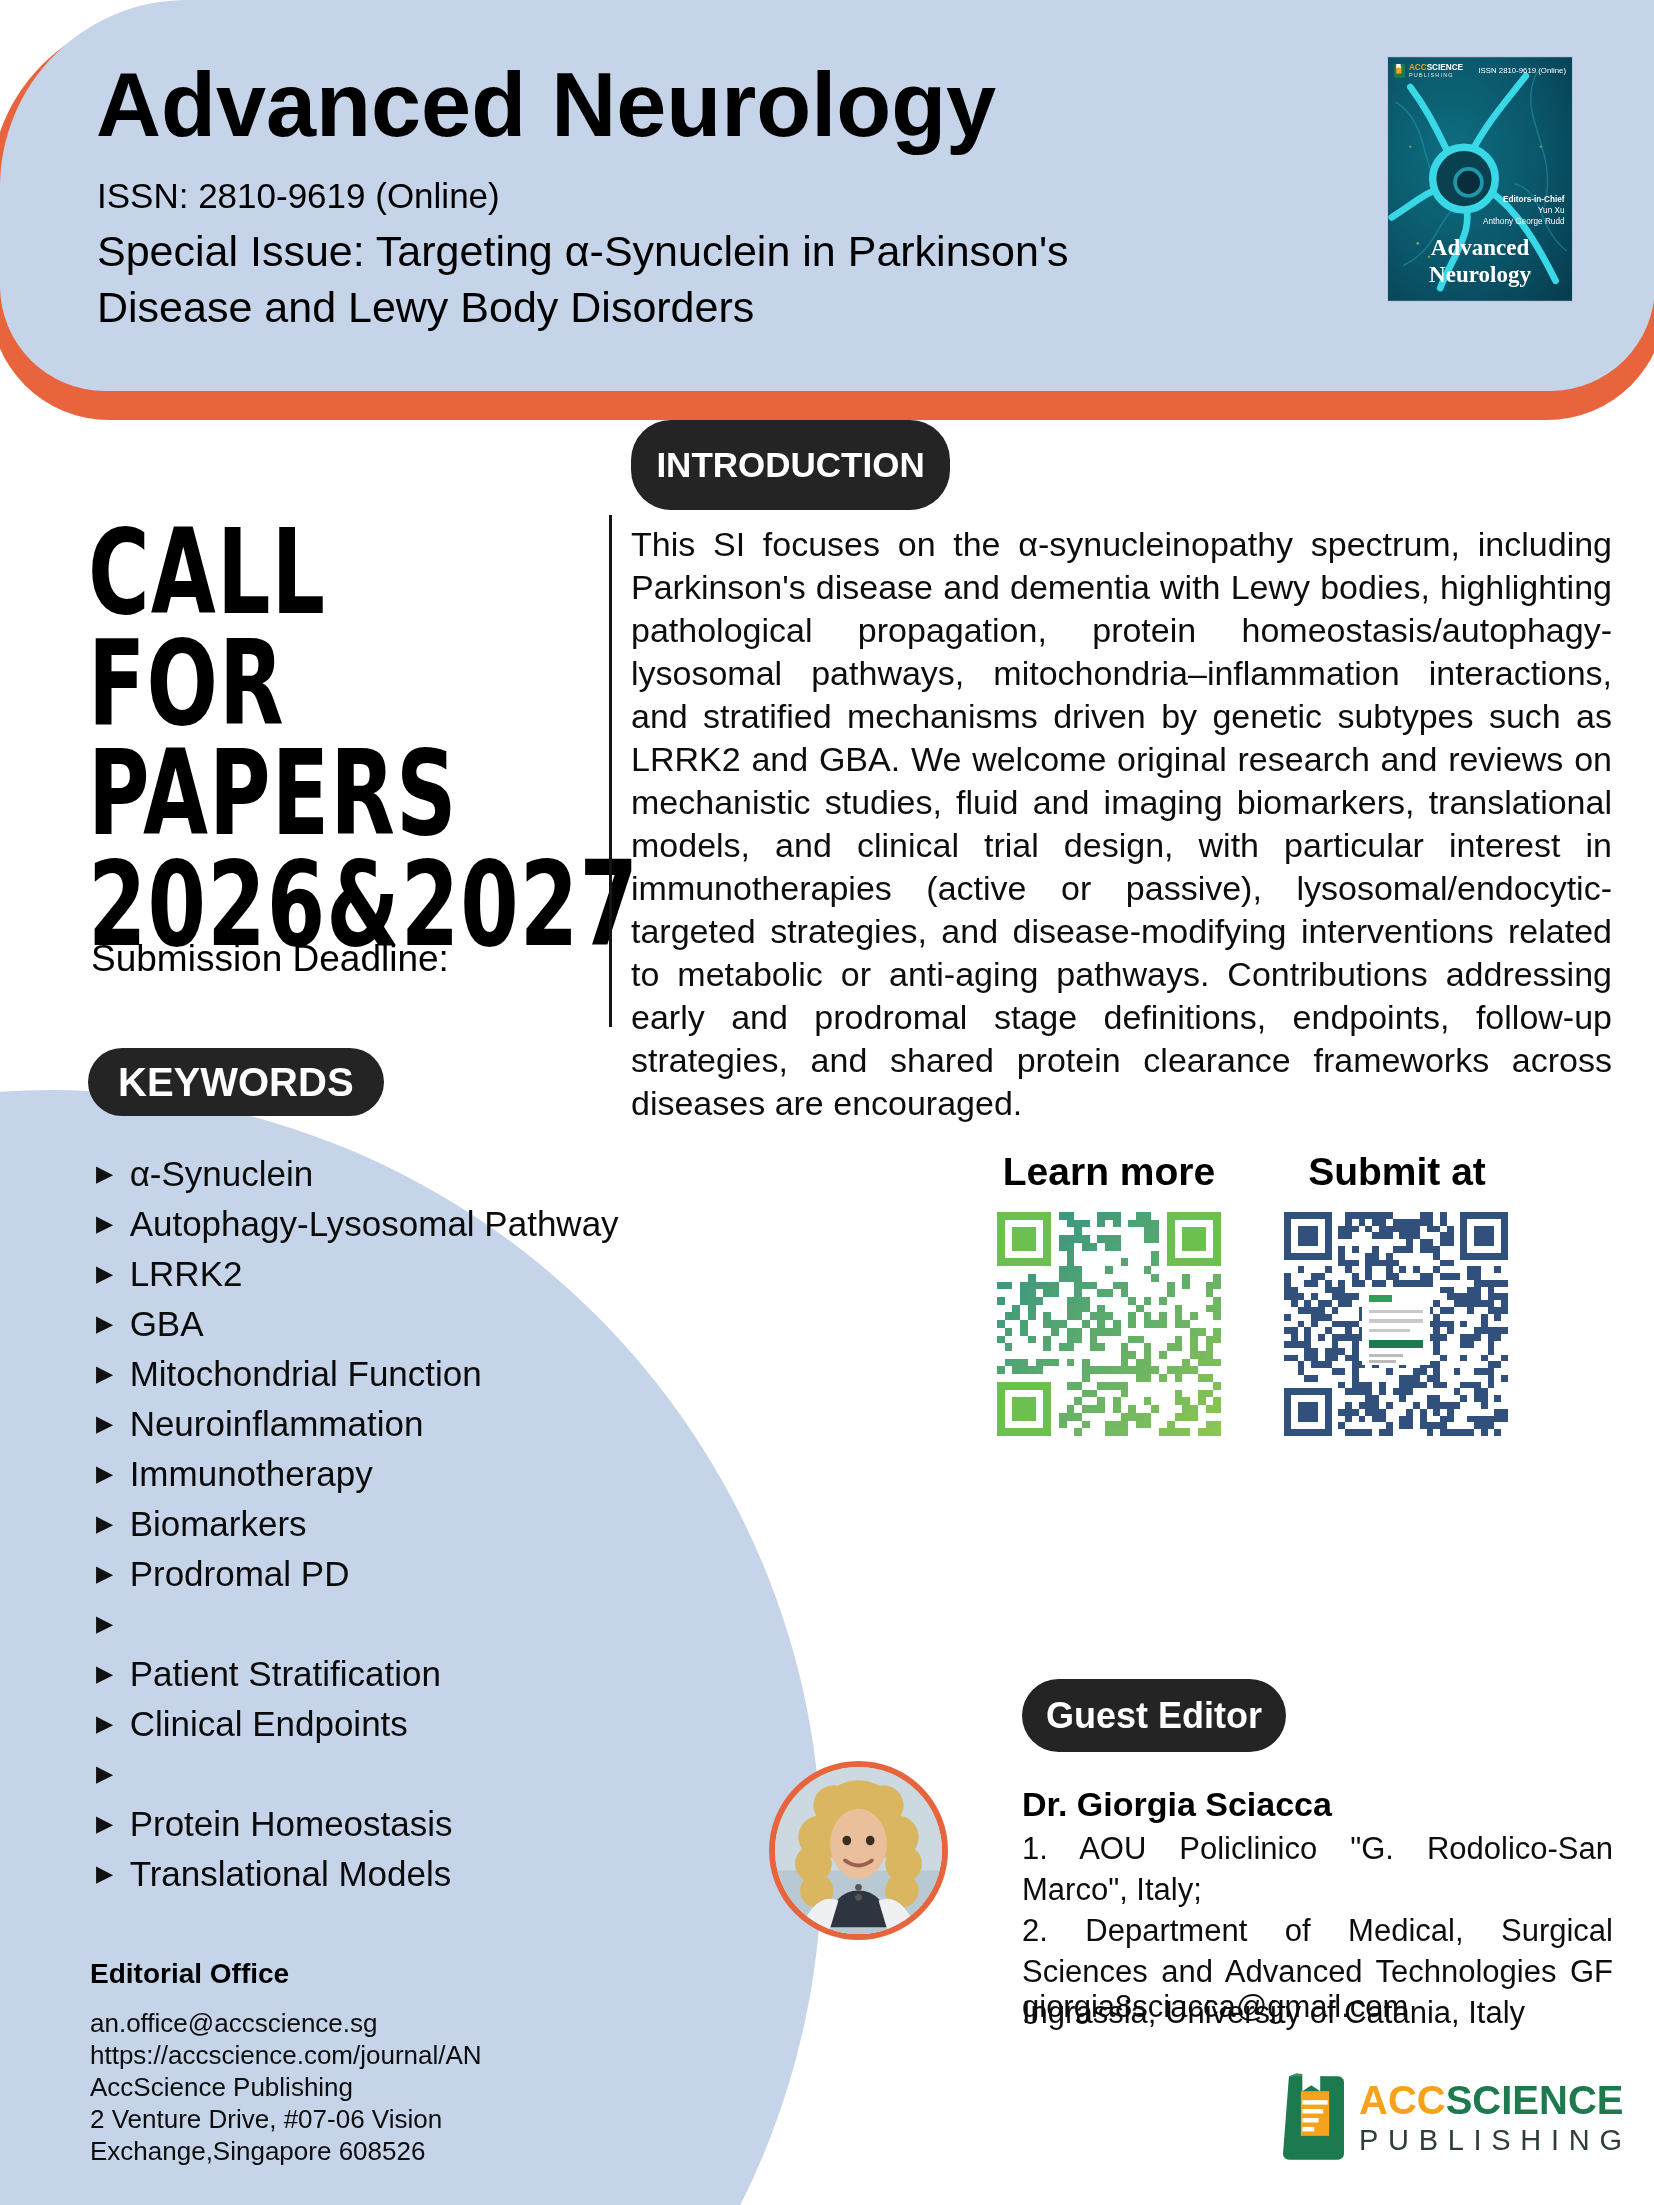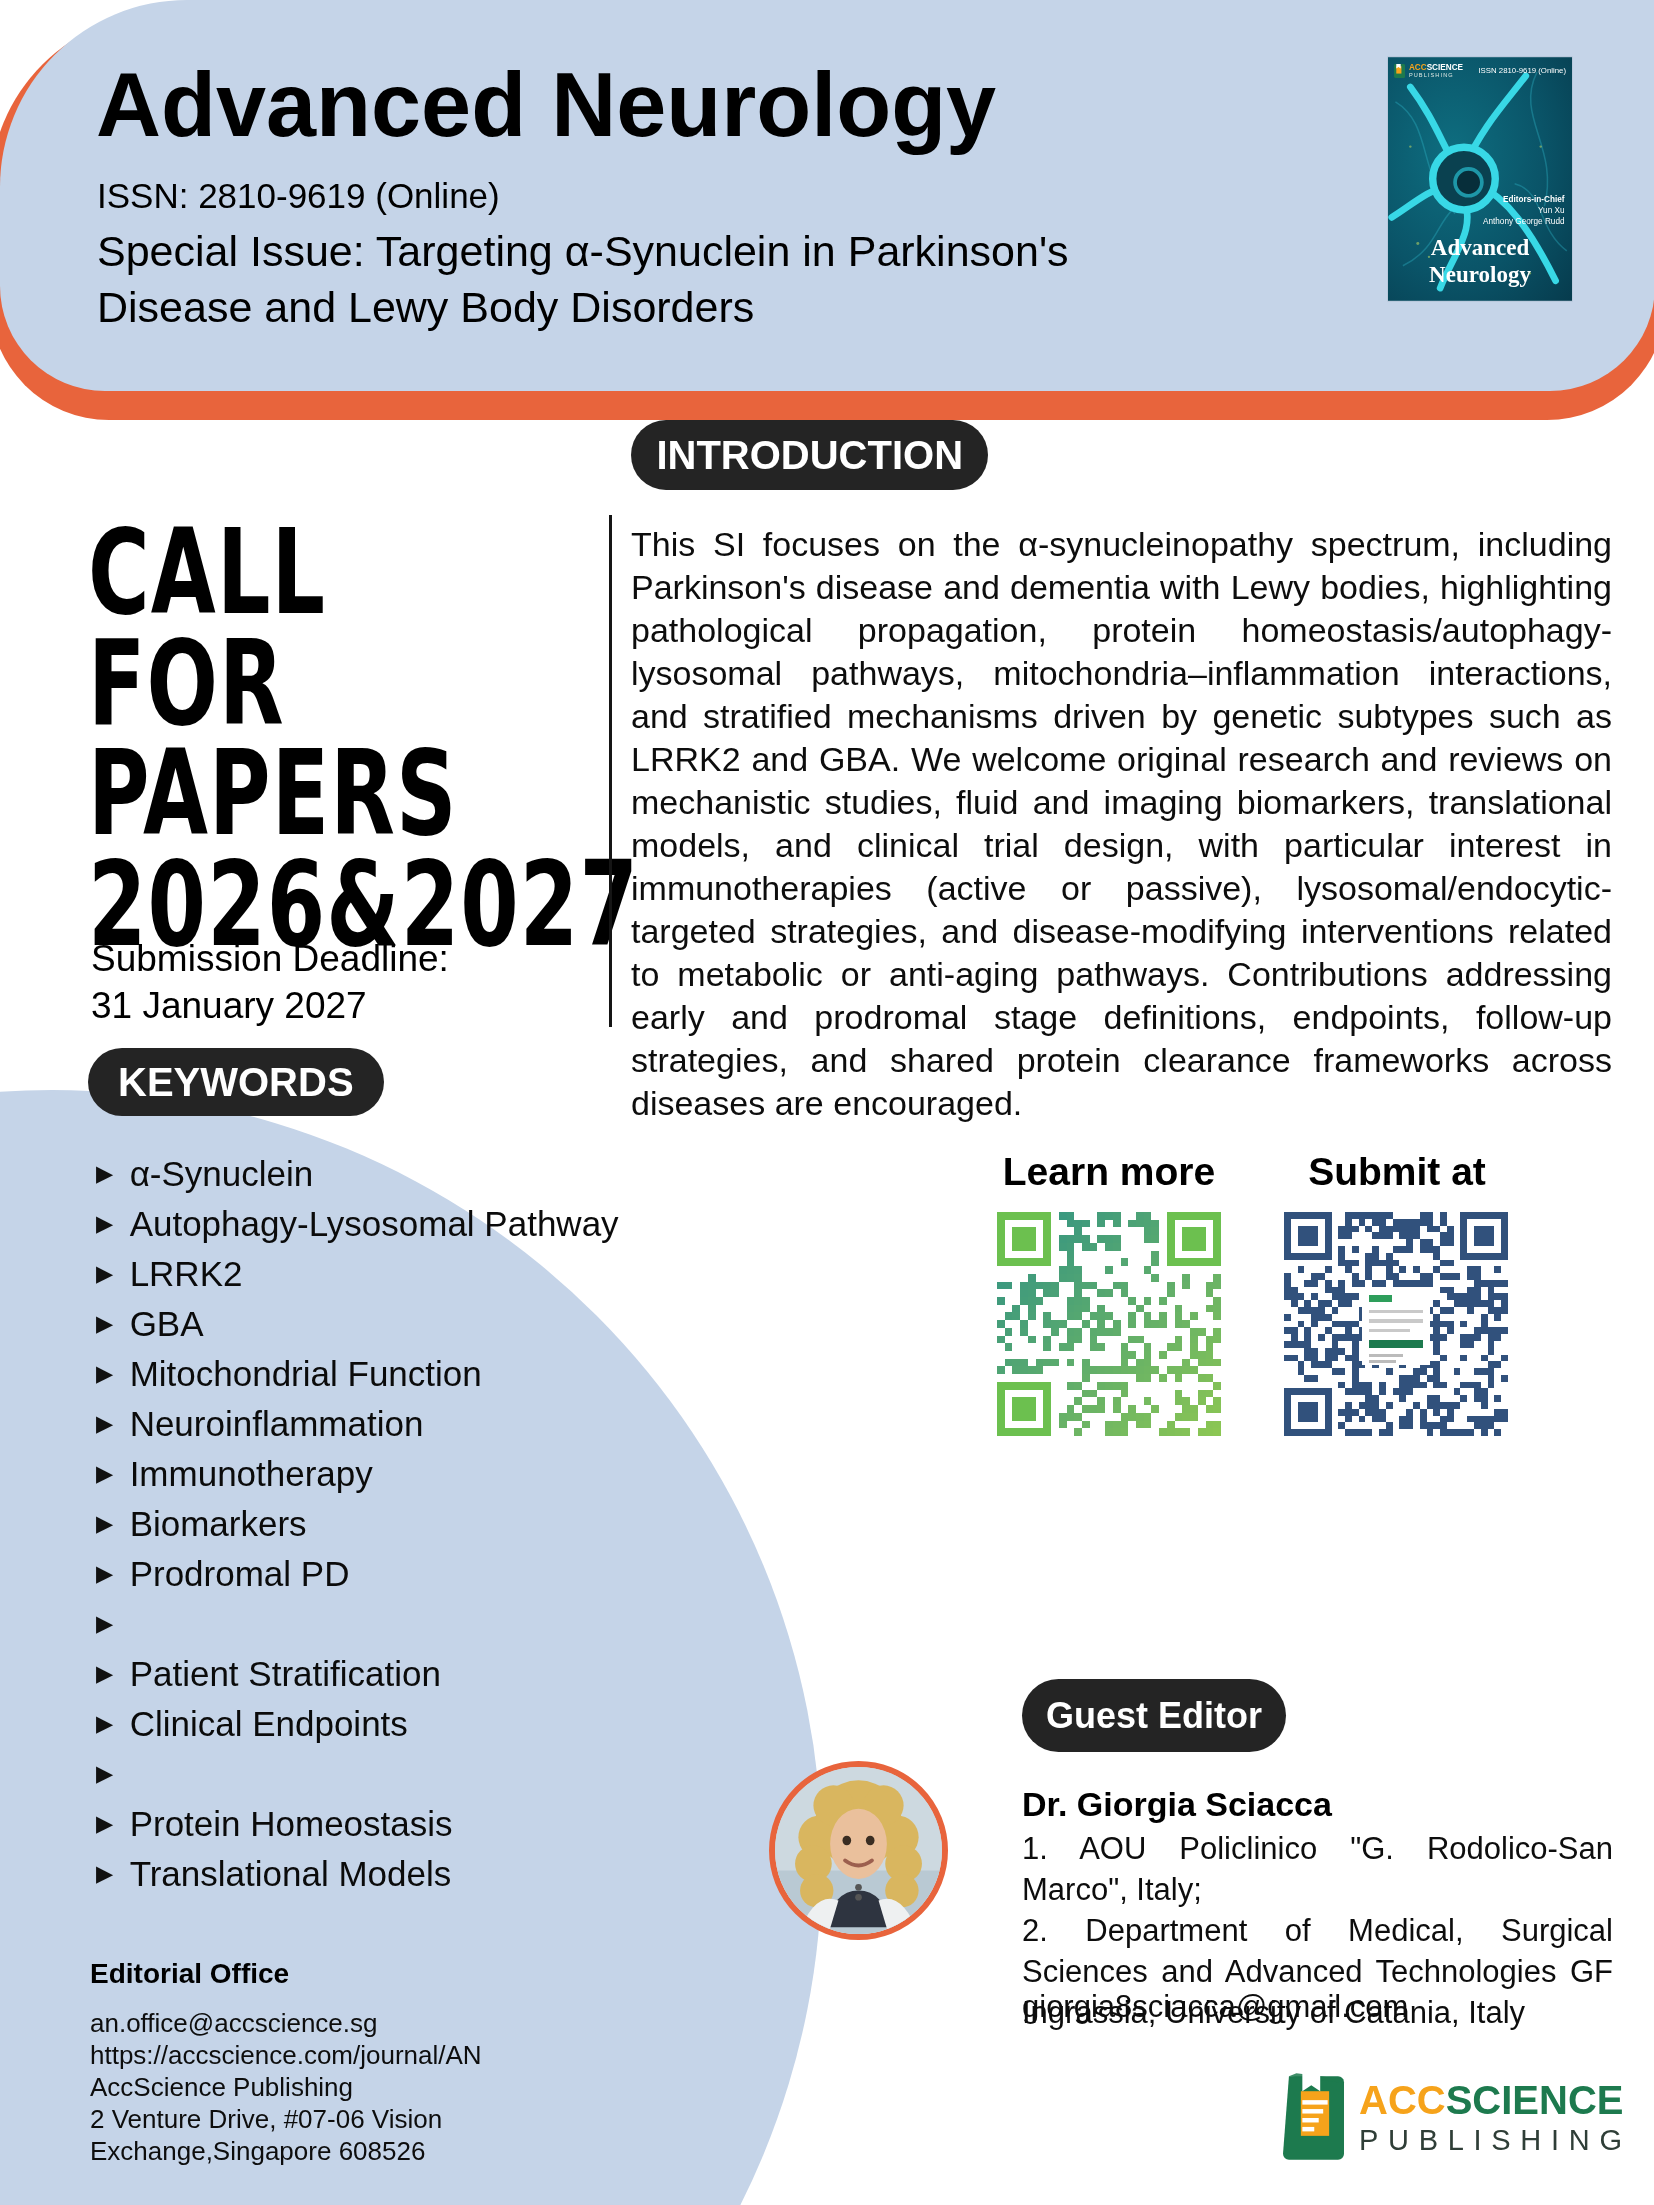--- a/index.html
+++ b/index.html
@@ -33,21 +33,21 @@
   
   .call-word{left:88px;font-family:"DejaVu Sans","Liberation Sans",sans-serif;font-weight:700;
              font-size:112px;line-height:108px;transform:scaleX(.75) scaleY(1.05);transform-origin:left top;
              letter-spacing:1.5px;white-space:nowrap;color:#000;}
   .deadline{left:91px;top:935px;font-size:37px;line-height:47px;color:#000;}
   .divider{left:609px;top:515px;width:3px;height:512px;background:#151515;}
 
   
   .badge{background:#242424;color:#fff;font-weight:700;border-radius:40px;
          display:inline-flex;align-items:center;justify-content:center;white-space:nowrap;}
-  .badge-intro{left:631px;top:420px;height:70px;padding:0 25.4px;font-size:40px;}
+  .badge-intro{left:631px;top:420px;height:90px;padding:0 25.4px;font-size:35px;}
   .badge-kw{left:88px;top:1048px;height:68px;padding:0 30px;font-size:40px;}
   .badge-guest{left:1022px;top:1679px;height:73px;padding:0 24px;font-size:36px;}
 
   
   .intro-para{left:631px;top:523px;width:981px;font-size:34px;line-height:43px;
               text-align:justify;color:#0d0d0d;}
 
   
   .bg-circle{left:-718px;top:1090px;width:1540px;height:1540px;border-radius:50%;background:#C5D4E8;}
 
@@ -149,21 +149,20 @@
 
 <div class="abs bg-circle"></div>
 
 <div class="abs call-word" style="top:515px;">CALL</div>
 <div class="abs call-word" style="top:626px;">FOR</div>
 <div class="abs call-word" style="top:736px;">PAPERS</div>
 <div class="abs call-word" style="top:847px;">2026&amp;2027</div>
 
 <div class="abs deadline">
   <div>Submission Deadline:</div>
-  <div>31 January 2027</div>
 </div>
 
 <div class="abs divider"></div>
 
 <div class="abs badge badge-intro">INTRODUCTION</div>
 <div class="abs intro-para">This SI focuses on the α-synucleinopathy spectrum, including Parkinson's disease and dementia with Lewy bodies, highlighting pathological propagation, protein homeostasis/autophagy-lysosomal pathways, mitochondria–inflammation interactions, and stratified mechanisms driven by genetic subtypes such as LRRK2 and GBA. We welcome original research and reviews on mechanistic studies, fluid and imaging biomarkers, translational models, and clinical trial design, with particular interest in immunotherapies (active or passive), lysosomal/endocytic-targeted strategies, and disease-modifying interventions related to metabolic or anti-aging pathways. Contributions addressing early and prodromal stage definitions, endpoints, follow-up strategies, and shared protein clearance frameworks across diseases are encouraged.</div>
 
 <div class="abs badge badge-kw">KEYWORDS</div>
 <div class="abs kw-list">
   <div class="kw-item">

